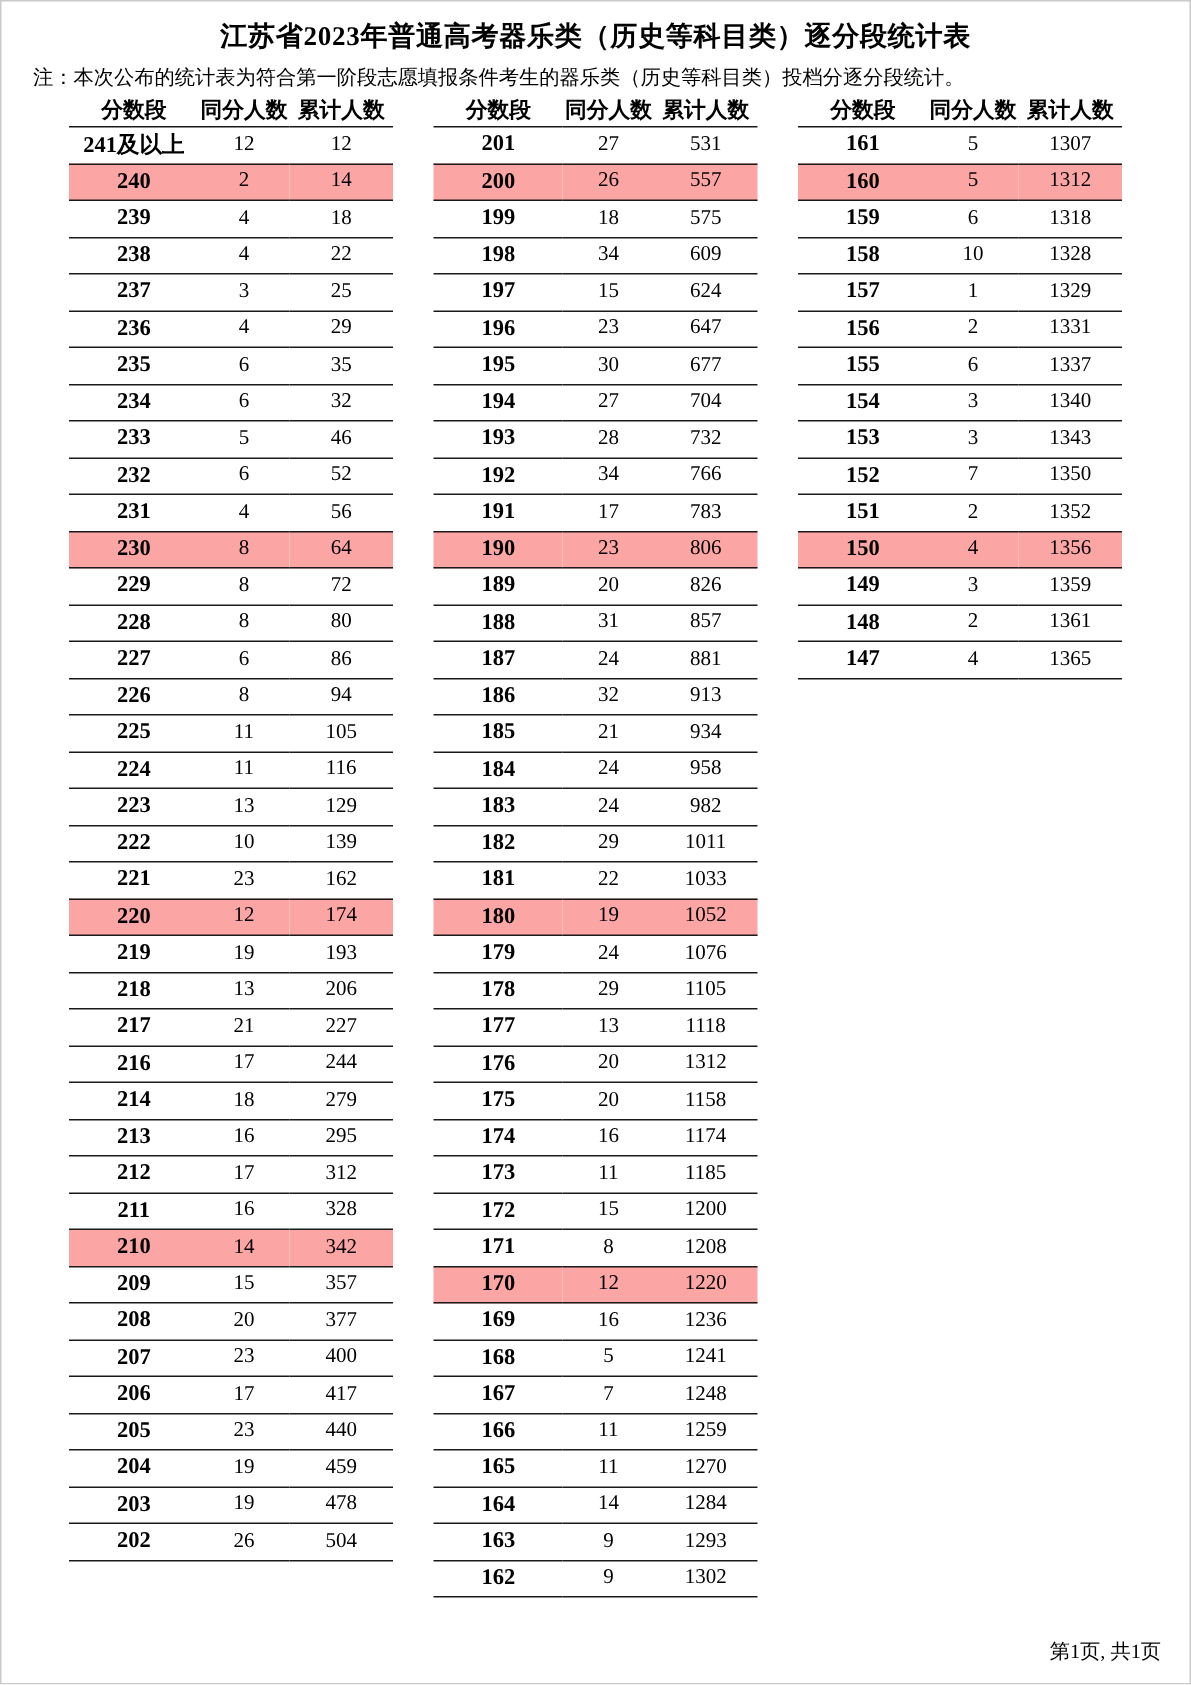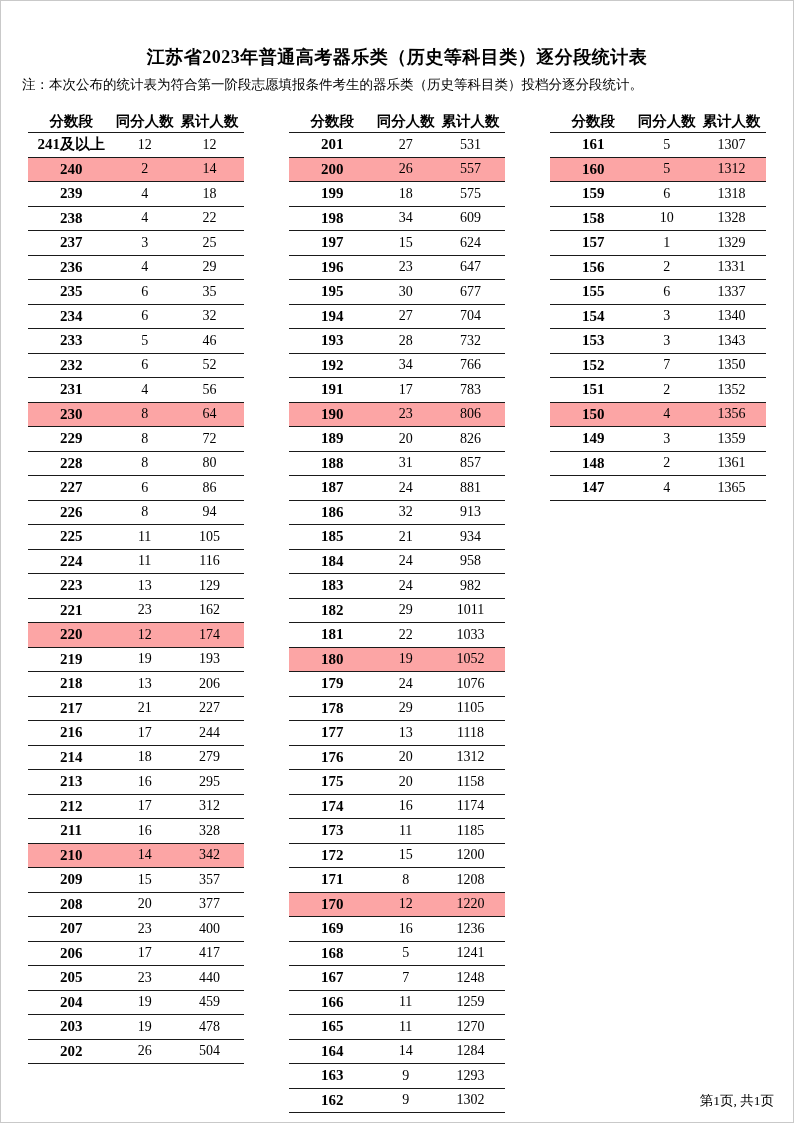--- a/index.html
+++ b/index.html
@@ -10,33 +10,33 @@
   }
   .page{
     position:absolute;inset:0;
     border:1px solid #c9c9c9;
     box-sizing:border-box;
   }
   .page-title{
     text-align:center;
     font-size:18px;
     font-weight:bold;
-    margin-top:44px;
+    margin-top:11px;
     letter-spacing:.5px;
   }
   .note{
     font-size:13.5px;
     margin:7px 0 0 21px;
   }
   .tables-wrap{
     display:flex;
     justify-content:space-between;
     align-items:flex-start;
-    padding:0 27px;
-    margin-top:16px;
+    padding:0 45px;
+    margin-top:1px;
   }
   table.seg-table{
     border-collapse:collapse;
     width:216px;
     table-layout:fixed;
   }
   table.seg-table th{
     font-size:14.5px;
     font-weight:bold;
     height:22px;
@@ -182,20 +182,25 @@
             <td>224</td>
             <td>11</td>
             <td>116</td>
           </tr>
           <tr>
             <td>223</td>
             <td>13</td>
             <td>129</td>
           </tr>
           <tr>
+            <td>222</td>
+            <td>10</td>
+            <td>139</td>
+          </tr>
+          <tr>
             <td>221</td>
             <td>23</td>
             <td>162</td>
           </tr>
           <tr class="hl">
             <td>220</td>
             <td>12</td>
             <td>174</td>
           </tr>
           <tr>

